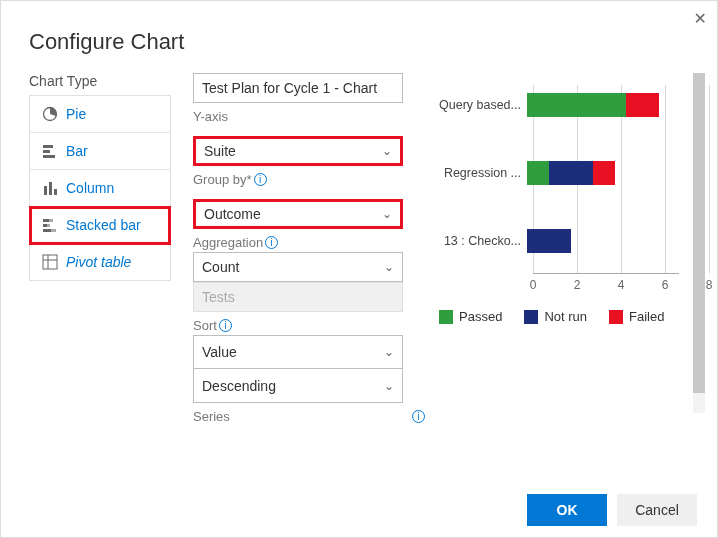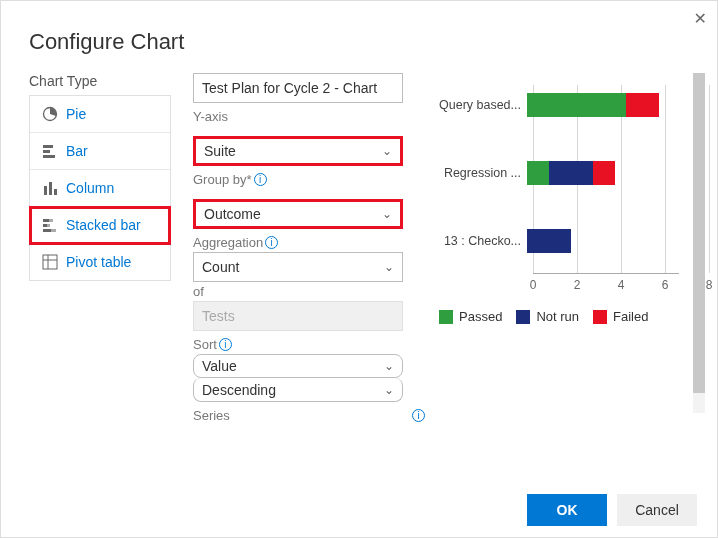--- a/index.html
+++ b/index.html
@@ -58,21 +58,21 @@
   }
   .type-item {
     display: flex;
     align-items: center;
     gap: 8px;
     padding: 10px 12px;
     border-bottom: 1px solid #e8e8e8;
     color: #0078d4;
     cursor: pointer;
   }
-  .type-item:last-child { border-bottom: none; }
+  .type-item:last-child { border-bottom: none; font-style: italic; }
   .callout-red {
     outline: 3px solid #e81123;
     outline-offset: -2px;
   }
   .ct-icon { width: 16px; height: 16px; display: inline-block; flex-shrink:0; }
   
   .middle {
     width: 232px;
     flex-shrink: 0;
     margin-left: 22px;
@@ -115,22 +115,21 @@
     background: #f0f0f0;
     color: #aaa;
     border-color: #e0e0e0;
   }
   .chev { color: #666; font-size: 12px; }
   .select.redbox, .redbox {
     border: 3px solid #e81123;
     margin-top: 12px;
   }
   .sort-group .select {
-    height: 24px;
-    border-radius: 8px;
+    height: 34px;
   }
   .sort-group .select + .select { border-top: none; }
   
   .right {
     flex: 1;
     position: relative;
     margin-left: 14px;
   }
   .scroll-v {
     position: absolute;
@@ -192,21 +191,21 @@
     top: 4px;
     transform: translateX(-50%);
     font-size: 12px;
     color: #666;
   }
   .legend {
     position: absolute;
     left: 0;
     top: 236px;
     display: flex;
-    gap: 14px;
+    gap: 22px;
     font-size: 13px;
     align-items: center;
   }
   .swatch { width: 14px; height: 14px; display:inline-block; }
   .legend-item { display: flex; align-items: center; gap: 6px; }
   
   .footer {
     height: 56px;
     display: flex;
     justify-content: flex-end;
@@ -290,21 +289,21 @@
               </svg>
           </span>
           <span>Pivot table</span>
         </div>
       </div>
     </div>
 
     <div class="middle">
       <div class="field">
         <div class="textin">
-            <span>Test Plan for Cycle 2 - Chart</span>
+            <span>Test Plan for Cycle 1 - Chart</span>
           </div>
       </div>
       <div class="field">
         <div class="flabel">Y-axis</div>
         <div class="select redbox">
           <span>Suite</span>
           <span class="chev">⌄</span>
         </div>
       </div>
       <div class="field">
@@ -319,21 +318,20 @@
       </div>
       <div class="field">
         <div class="flabel">
           <span>Aggregation</span>
           <span class="info">i</span>
         </div>
         <div class="select">
           <span>Count</span>
           <span class="chev">⌄</span>
         </div>
-        <div class="flabel" style="margin-top:2px">of</div>
         <div class="textin-disabled">
             <span>Tests</span>
           </div>
       </div>
       <div class="field sort-group">
         <div class="flabel">
           <span>Sort</span>
           <span class="info">i</span>
         </div>
         <div class="select">

